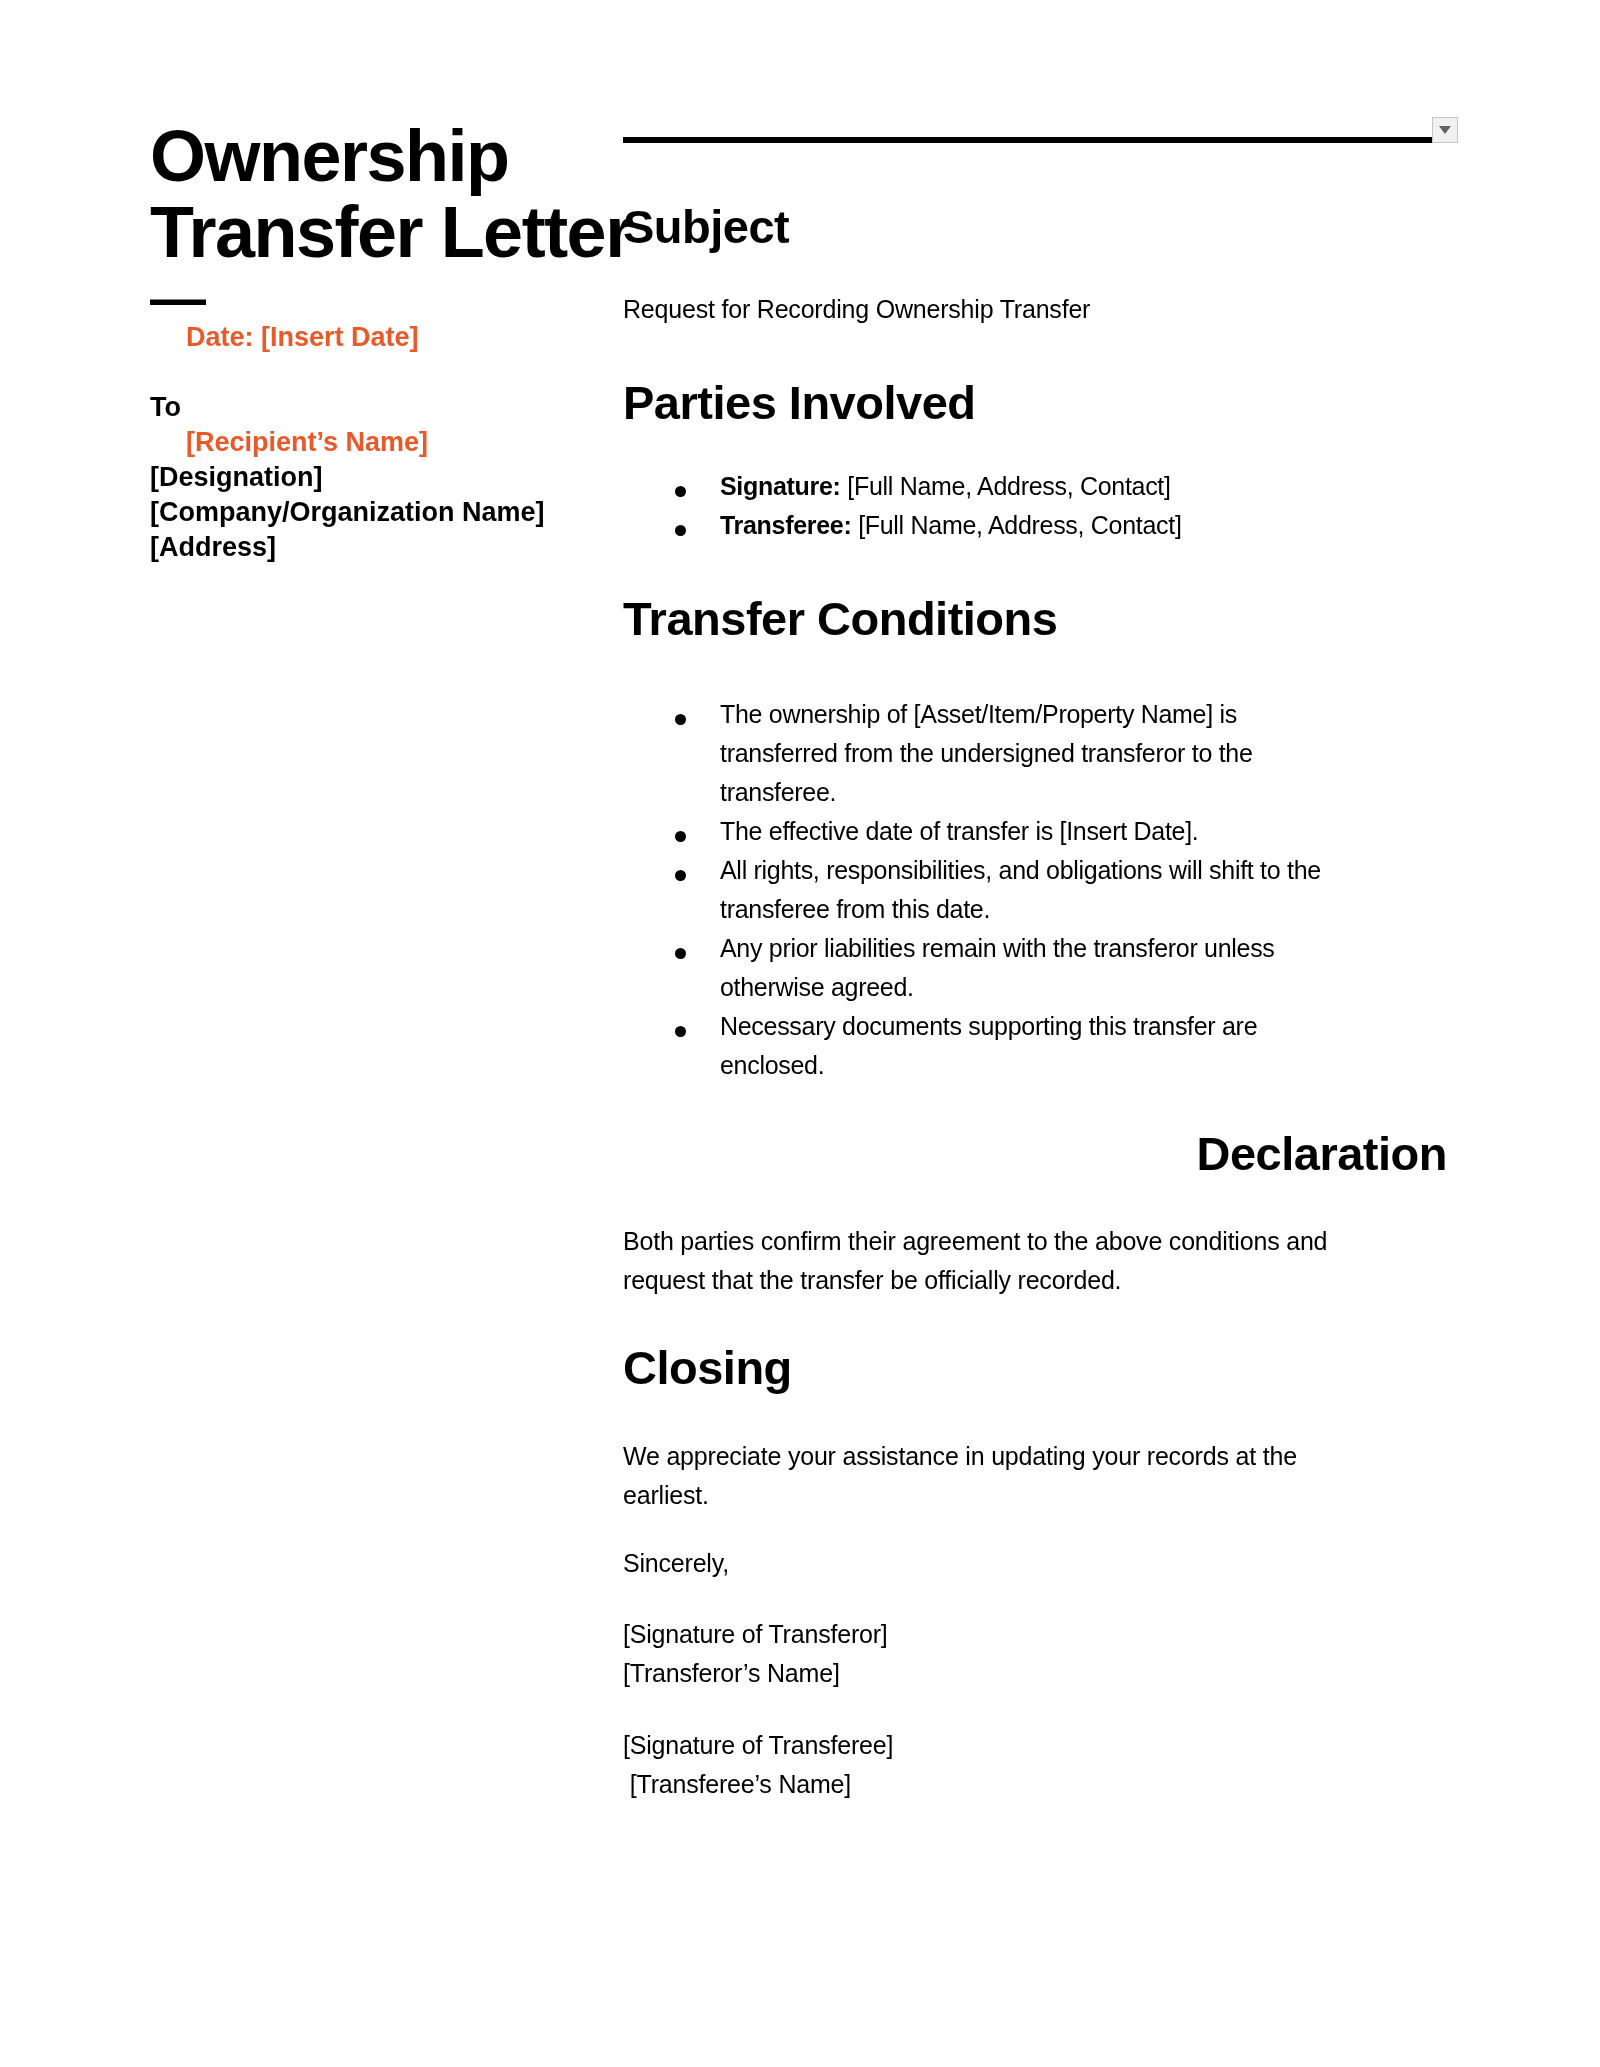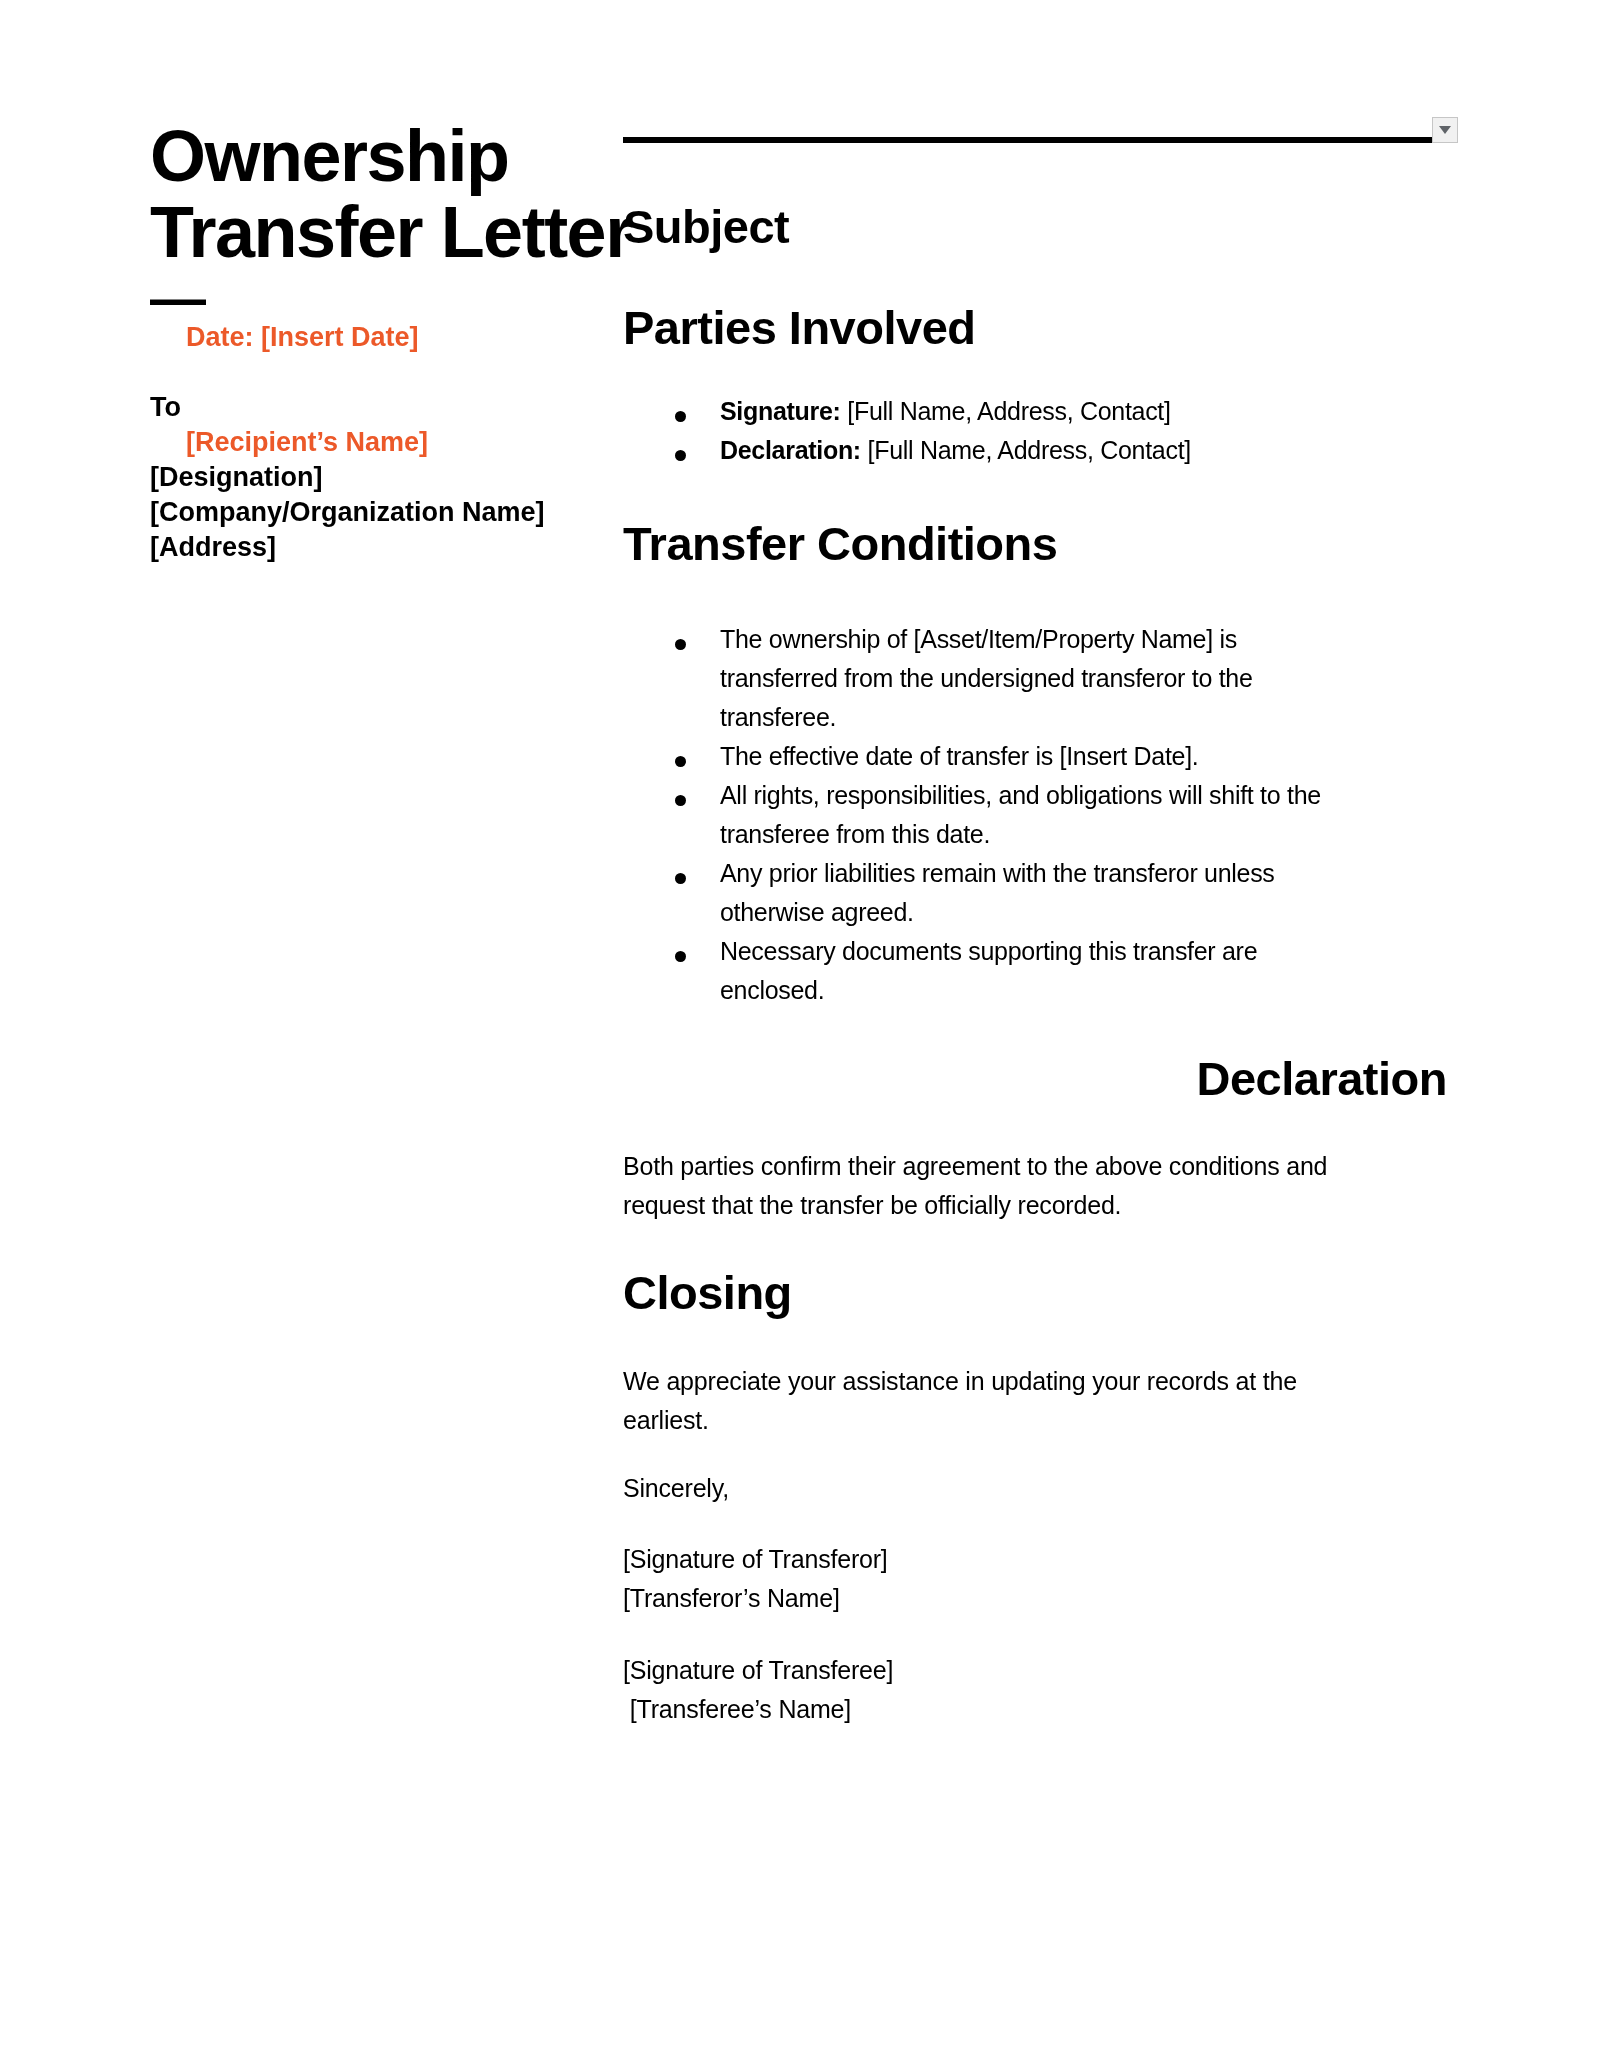--- a/index.html
+++ b/index.html
@@ -157,25 +157,26 @@
       <p class="small accent">[Recipient’s Name]</p>
       <p class="small">[Designation]</p>
       <p class="small">[Company/Organization Name]</p>
       <p class="small">[Address]</p>
     </div>
   </div>
 
   <div class="col-right">
 
     <h2 class="h-subject">Subject</h2>
+    <p class="body m-subject-body">Request for Recording Ownership Transfer</p>
 
     <h2 class="m-parties">Parties Involved</h2>
     <ul class="list m-parties-list">
       <li><span class="bold">Signature:</span><span> [Full Name, Address, Contact]</span></li>
-      <li><span class="bold">Declaration:</span><span> [Full Name, Address, Contact]</span></li>
+      <li><span class="bold">Transferee:</span><span> [Full Name, Address, Contact]</span></li>
     </ul>
 
     <h2 class="m-conditions">Transfer Conditions</h2>
     <ul class="list m-conditions-list">
       <li>The ownership of [Asset/Item/Property Name] is
 transferred from the undersigned transferor to the
 transferee.</li>
       <li>The effective date of transfer is [Insert Date].</li>
       <li>All rights, responsibilities, and obligations will shift to the
 transferee from this date.</li>

